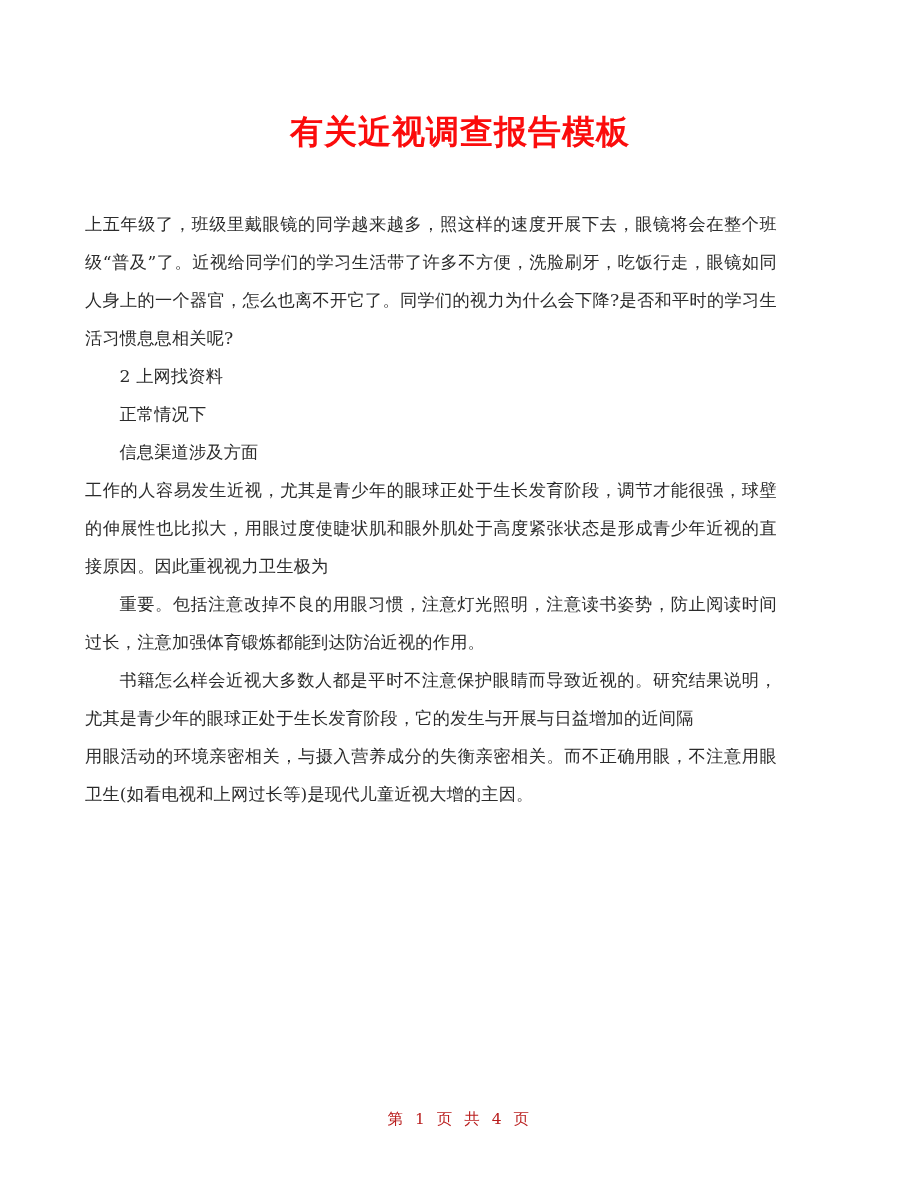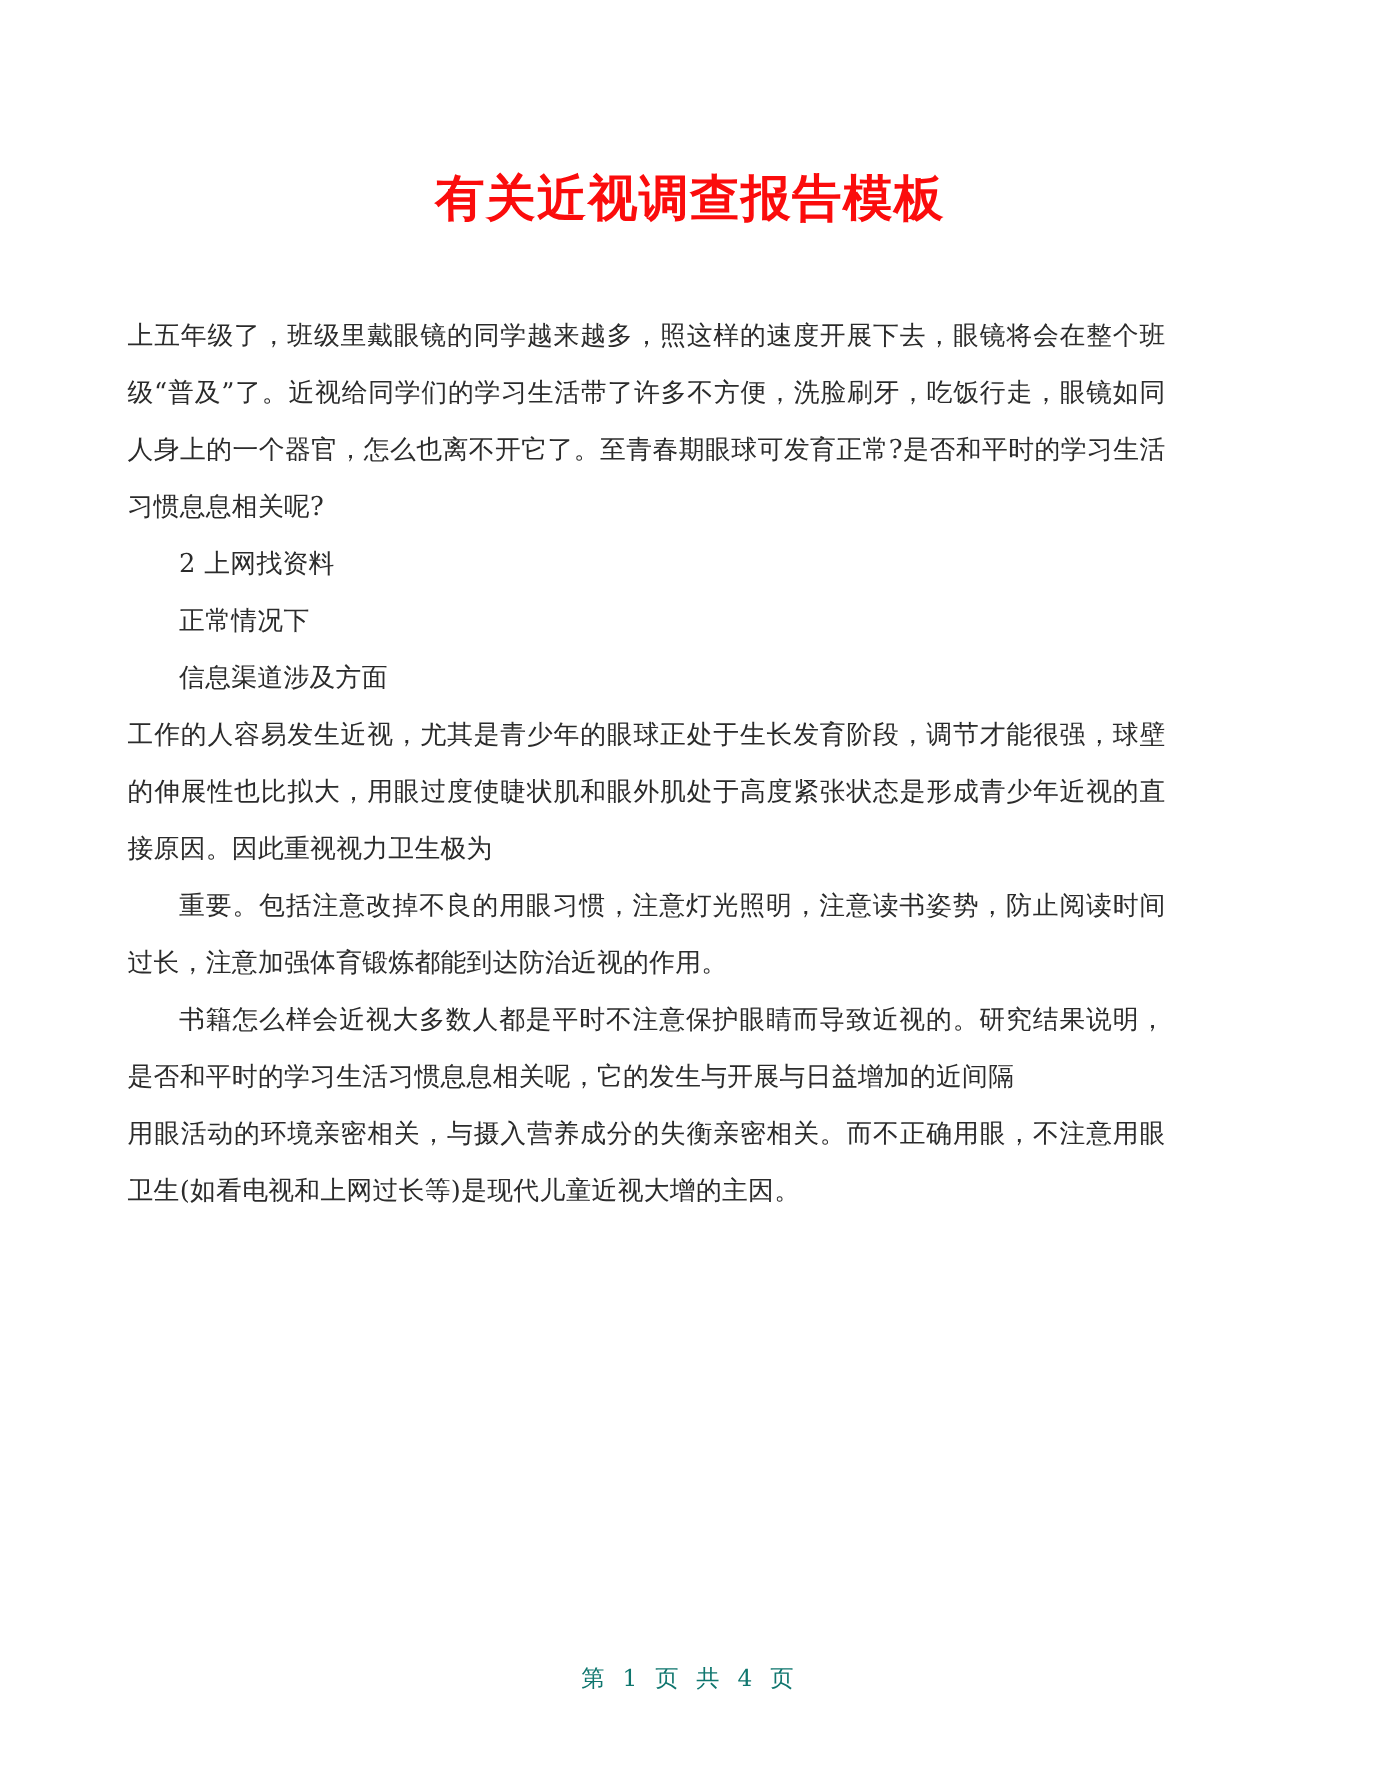--- a/index.html
+++ b/index.html
@@ -60,39 +60,39 @@
   .para.list-item {
     text-indent: 0;
     padding-left: 2em;
   }
   .footer {
     position: absolute;
     left: 0;
     top: 1109px;
     width: 920px;
     text-align: center;
-    color: #0f766e;
+    color: #b91c1c;
     font-size: 15.5px;
     letter-spacing: 3.5px;
     font-family: "DejaVu Serif", "Liberation Serif", serif;
   }
 </style>
 </head>
 <body>
 
 <div class="page">
 
   <div class="doc-title">有关近视调查报告模板</div>
 
   <div class="body-block">
-      <p class="para noindent">上五年级了，班级里戴眼镜的同学越来越多，照这样的速度开展下去，眼镜将会在整个班级“普及”了。近视给同学们的学习生活带了许多不方便，洗脸刷牙，吃饭行走，眼镜如同人身上的一个器官，怎么也离不开它了。至青春期眼球可发育正常?是否和平时的学习生活习惯息息相关呢?</p>
+      <p class="para noindent">上五年级了，班级里戴眼镜的同学越来越多，照这样的速度开展下去，眼镜将会在整个班级“普及”了。近视给同学们的学习生活带了许多不方便，洗脸刷牙，吃饭行走，眼镜如同人身上的一个器官，怎么也离不开它了。同学们的视力为什么会下降?是否和平时的学习生活习惯息息相关呢?</p>
       <p class="para list-item">2  上网找资料</p>
       <p class="para list-item">正常情况下</p>
       <p class="para list-item">信息渠道涉及方面</p>
       <p class="para noindent">工作的人容易发生近视，尤其是青少年的眼球正处于生长发育阶段，调节才能很强，球壁的伸展性也比拟大，用眼过度使睫状肌和眼外肌处于高度紧张状态是形成青少年近视的直接原因。因此重视视力卫生极为</p>
       <p class="para indent">重要。包括注意改掉不良的用眼习惯，注意灯光照明，注意读书姿势，防止阅读时间过长，注意加强体育锻炼都能到达防治近视的作用。</p>
-      <p class="para indent">书籍怎么样会近视大多数人都是平时不注意保护眼睛而导致近视的。研究结果说明，是否和平时的学习生活习惯息息相关呢，它的发生与开展与日益增加的近间隔</p>
+      <p class="para indent">书籍怎么样会近视大多数人都是平时不注意保护眼睛而导致近视的。研究结果说明，尤其是青少年的眼球正处于生长发育阶段，它的发生与开展与日益增加的近间隔</p>
       <p class="para noindent">用眼活动的环境亲密相关，与摄入营养成分的失衡亲密相关。而不正确用眼，不注意用眼卫生(如看电视和上网过长等)是现代儿童近视大增的主因。</p>
     </div>
 
   <div class="footer">第 1 页 共 4 页</div>
 
 </div>
 
 </body></html>

